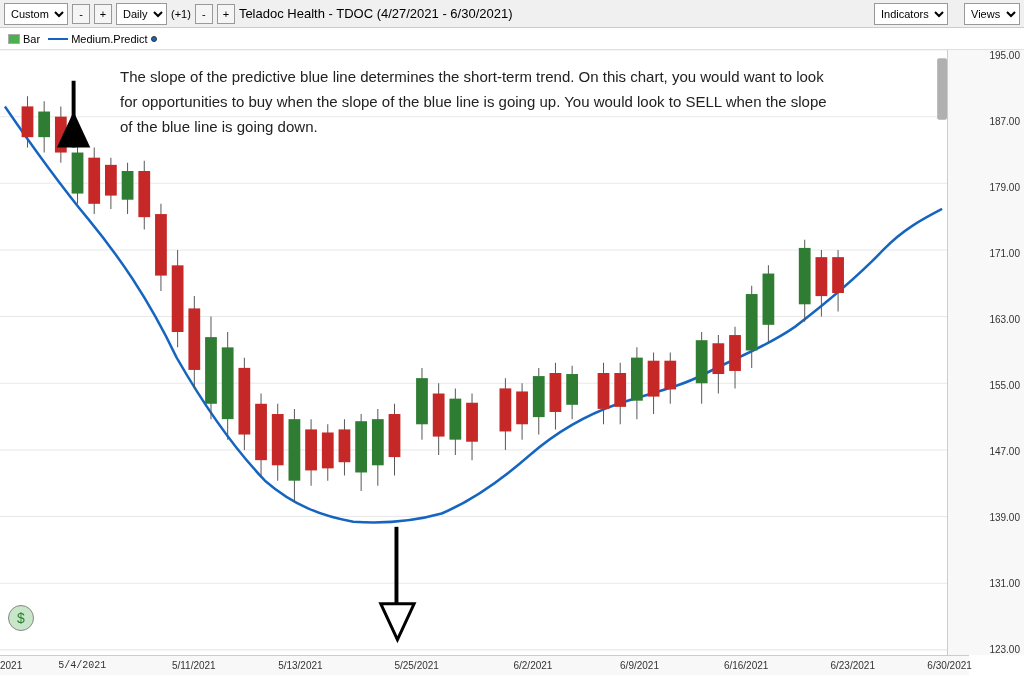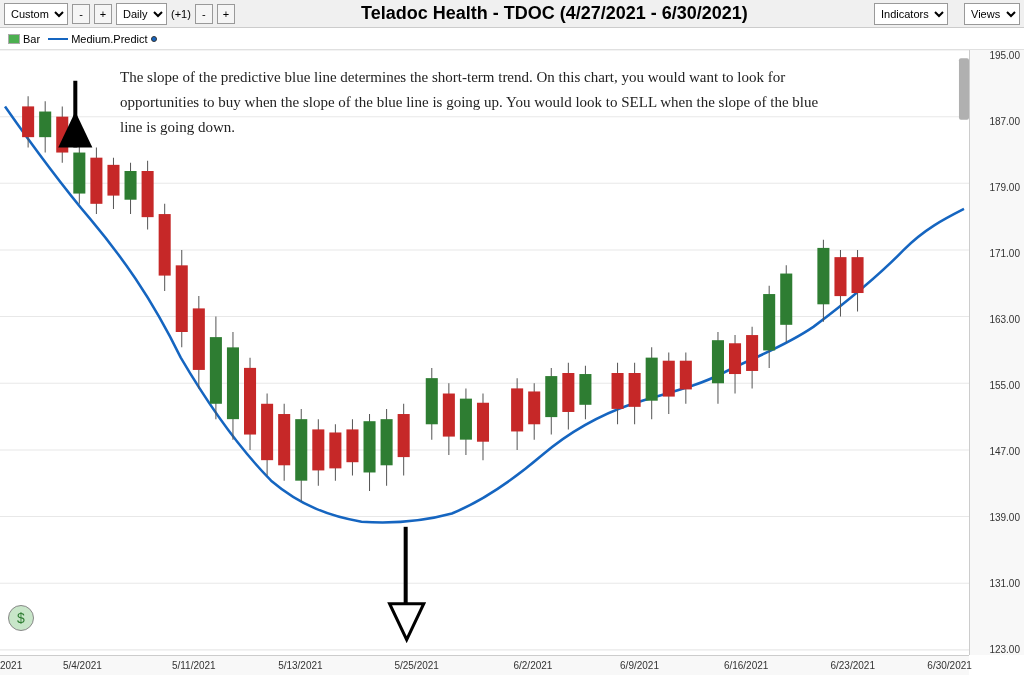--- a/index.html
+++ b/index.html
@@ -4,52 +4,52 @@
   <style>
     * { margin: 0; padding: 0; box-sizing: border-box; }
     body { width: 1024px; height: 675px; overflow: hidden; background: #fff; font-family: Arial, sans-serif; font-size: 12px; }
 
     #toolbar {
       display: flex; align-items: center; height: 28px; background: #f0f0f0;
       border-bottom: 1px solid #ccc; padding: 0 4px; gap: 4px;
     }
     .tb-select { height: 22px; font-size: 11px; border: 1px solid #999; background: #fff; padding: 0 2px; }
     .tb-btn { height: 20px; min-width: 18px; font-size: 11px; border: 1px solid #999; background: #f5f5f5; cursor: pointer; display: flex; align-items: center; justify-content: center; }
-    .tb-title { flex: 1; text-align: center; font-size: 18px; font-weight: bold; }
+    .tb-title { flex: 1; text-align: left; font-size: 13px; font-weight: normal; }
     .tb-right { display: flex; gap: 16px; }
 
     #chart-wrapper {
       display: flex; flex-direction: column; height: calc(675px - 28px);
     }
     #legend {
       display: flex; align-items: center; gap: 8px; padding: 4px 8px; height: 22px; border-bottom: 1px solid #e0e0e0;
     }
     .legend-item { display: flex; align-items: center; gap: 3px; font-size: 11px; }
     .legend-bar { width: 12px; height: 10px; background: #4CAF50; border: 1px solid #aaa; }
     .legend-line { width: 20px; height: 2px; background: #1565C0; }
     .legend-dot { width: 6px; height: 6px; border-radius: 50%; background: #1565C0; border: 1px solid #333; }
 
     #chart-area {
       display: flex; flex: 1; position: relative; overflow: hidden;
     }
     #chart-main {
       flex: 1; position: relative; background: #fff; overflow: hidden;
     }
     #price-axis {
-      width: 55px; background: #f8f8f8; border-left: 1px solid #ccc;
+      width: 77px; background: #f8f8f8; border-left: 1px solid #ccc;
       position: relative; display: flex; flex-direction: column; justify-content: space-between;
       padding: 0 4px;
     }
     #price-axis .price-label {
       font-size: 10px; color: #333; text-align: right; width: 100%;
     }
 
     #annotation-text {
       position: absolute; top: 15px; left: 120px; width: 720px;
-      font-size: 15px; line-height: 1.65; color: #222; font-family: Liberation Serif, serif;
+      font-size: 15px; line-height: 1.65; color: #222; font-family: Liberation Sans, sans-serif;
       z-index: 10; pointer-events: none;
     }
 
     #xaxis {
       height: 20px; background: #f8f8f8; border-top: 1px solid #ccc;
       display: flex; align-items: center; position: relative; margin-right: 55px;
     }
     .x-label { font-size: 10px; color: #333; position: absolute; transform: translateX(-50%); white-space: nowrap; }
 
     svg#chart-svg {
@@ -283,21 +283,21 @@
         <div class="price-label">155.00</div>
         <div class="price-label">147.00</div>
         <div class="price-label">139.00</div>
         <div class="price-label">131.00</div>
         <div class="price-label">123.00</div>
       </div>
   </div>
 
   <div id="xaxis">
   <span class="x-label" style="left: 0%;">4/27/2021</span>
-      <span class="x-label" style="left: 8.5%;">5/4/2021</span>
+      <span class="x-label" style="left: 8.5%; font-family: Liberation Mono, monospace;">5/4/2021</span>
       <span class="x-label" style="left: 20%;">5/11/2021</span>
       <span class="x-label" style="left: 31%;">5/13/2021</span>
       <span class="x-label" style="left: 43%;">5/25/2021</span>
       <span class="x-label" style="left: 55%;">6/2/2021</span>
       <span class="x-label" style="left: 66%;">6/9/2021</span>
       <span class="x-label" style="left: 77%; text-align: right;">6/16/2021</span>
       <span class="x-label" style="left: 88%;">6/23/2021</span>
       <span class="x-label" style="left: 98%;">6/30/2021</span>
     </div>
 </div>

